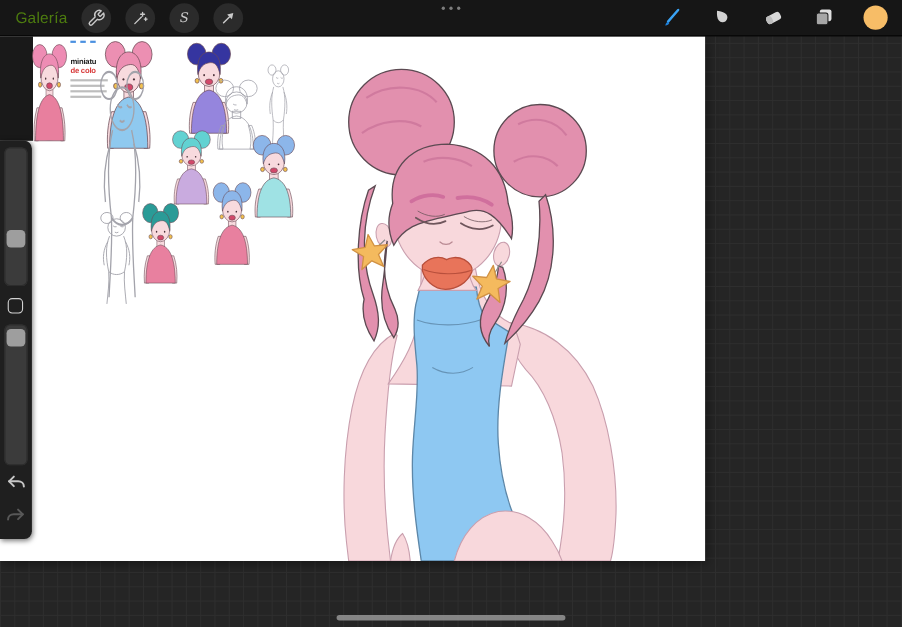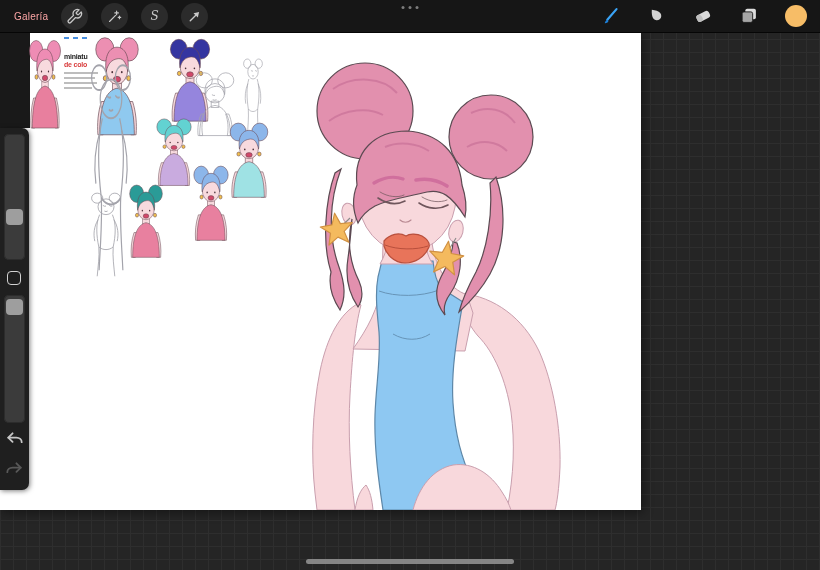--- a/index.html
+++ b/index.html
@@ -13,21 +13,21 @@
     background-size:13px 13px;
   }
 
   
   .topbar {
     position:absolute; left:0; top:0; width:820px; height:33px;
     background:#161616; border-bottom:1px solid #060606;
     display:flex; align-items:center; z-index:10;
   }
   .tb-left { display:flex; align-items:center; gap:13px; padding-left:14px; }
-  .gallery-label { color:#fca5a5; font-size:10px; letter-spacing:.2px; cursor:default; }
+  .gallery-label { color:#4d7c0f; font-size:14px; letter-spacing:.2px; cursor:default; }
   .tool-circle {
     width:27px; height:27px; border-radius:50%; background:#2b2b2b; border:none;
     display:flex; align-items:center; justify-content:center; padding:0; cursor:pointer;
   }
   .tool-circle .icon, .tool-flat .icon { display:block; width:17px; height:17px; }
   .tool-circle svg, .tool-flat svg { width:100%; height:100%; display:block; }
   .tb-dots { position:absolute; left:50%; top:6px; transform:translateX(-50%); display:flex; gap:4px; }
   .tb-dots i { width:3px; height:3px; border-radius:50%; background:#7d7d7d; display:block; }
   .tb-right { margin-left:auto; display:flex; align-items:center; gap:24px; padding-right:12px; }
   .tool-flat { background:none; border:none; padding:0; cursor:pointer; }

